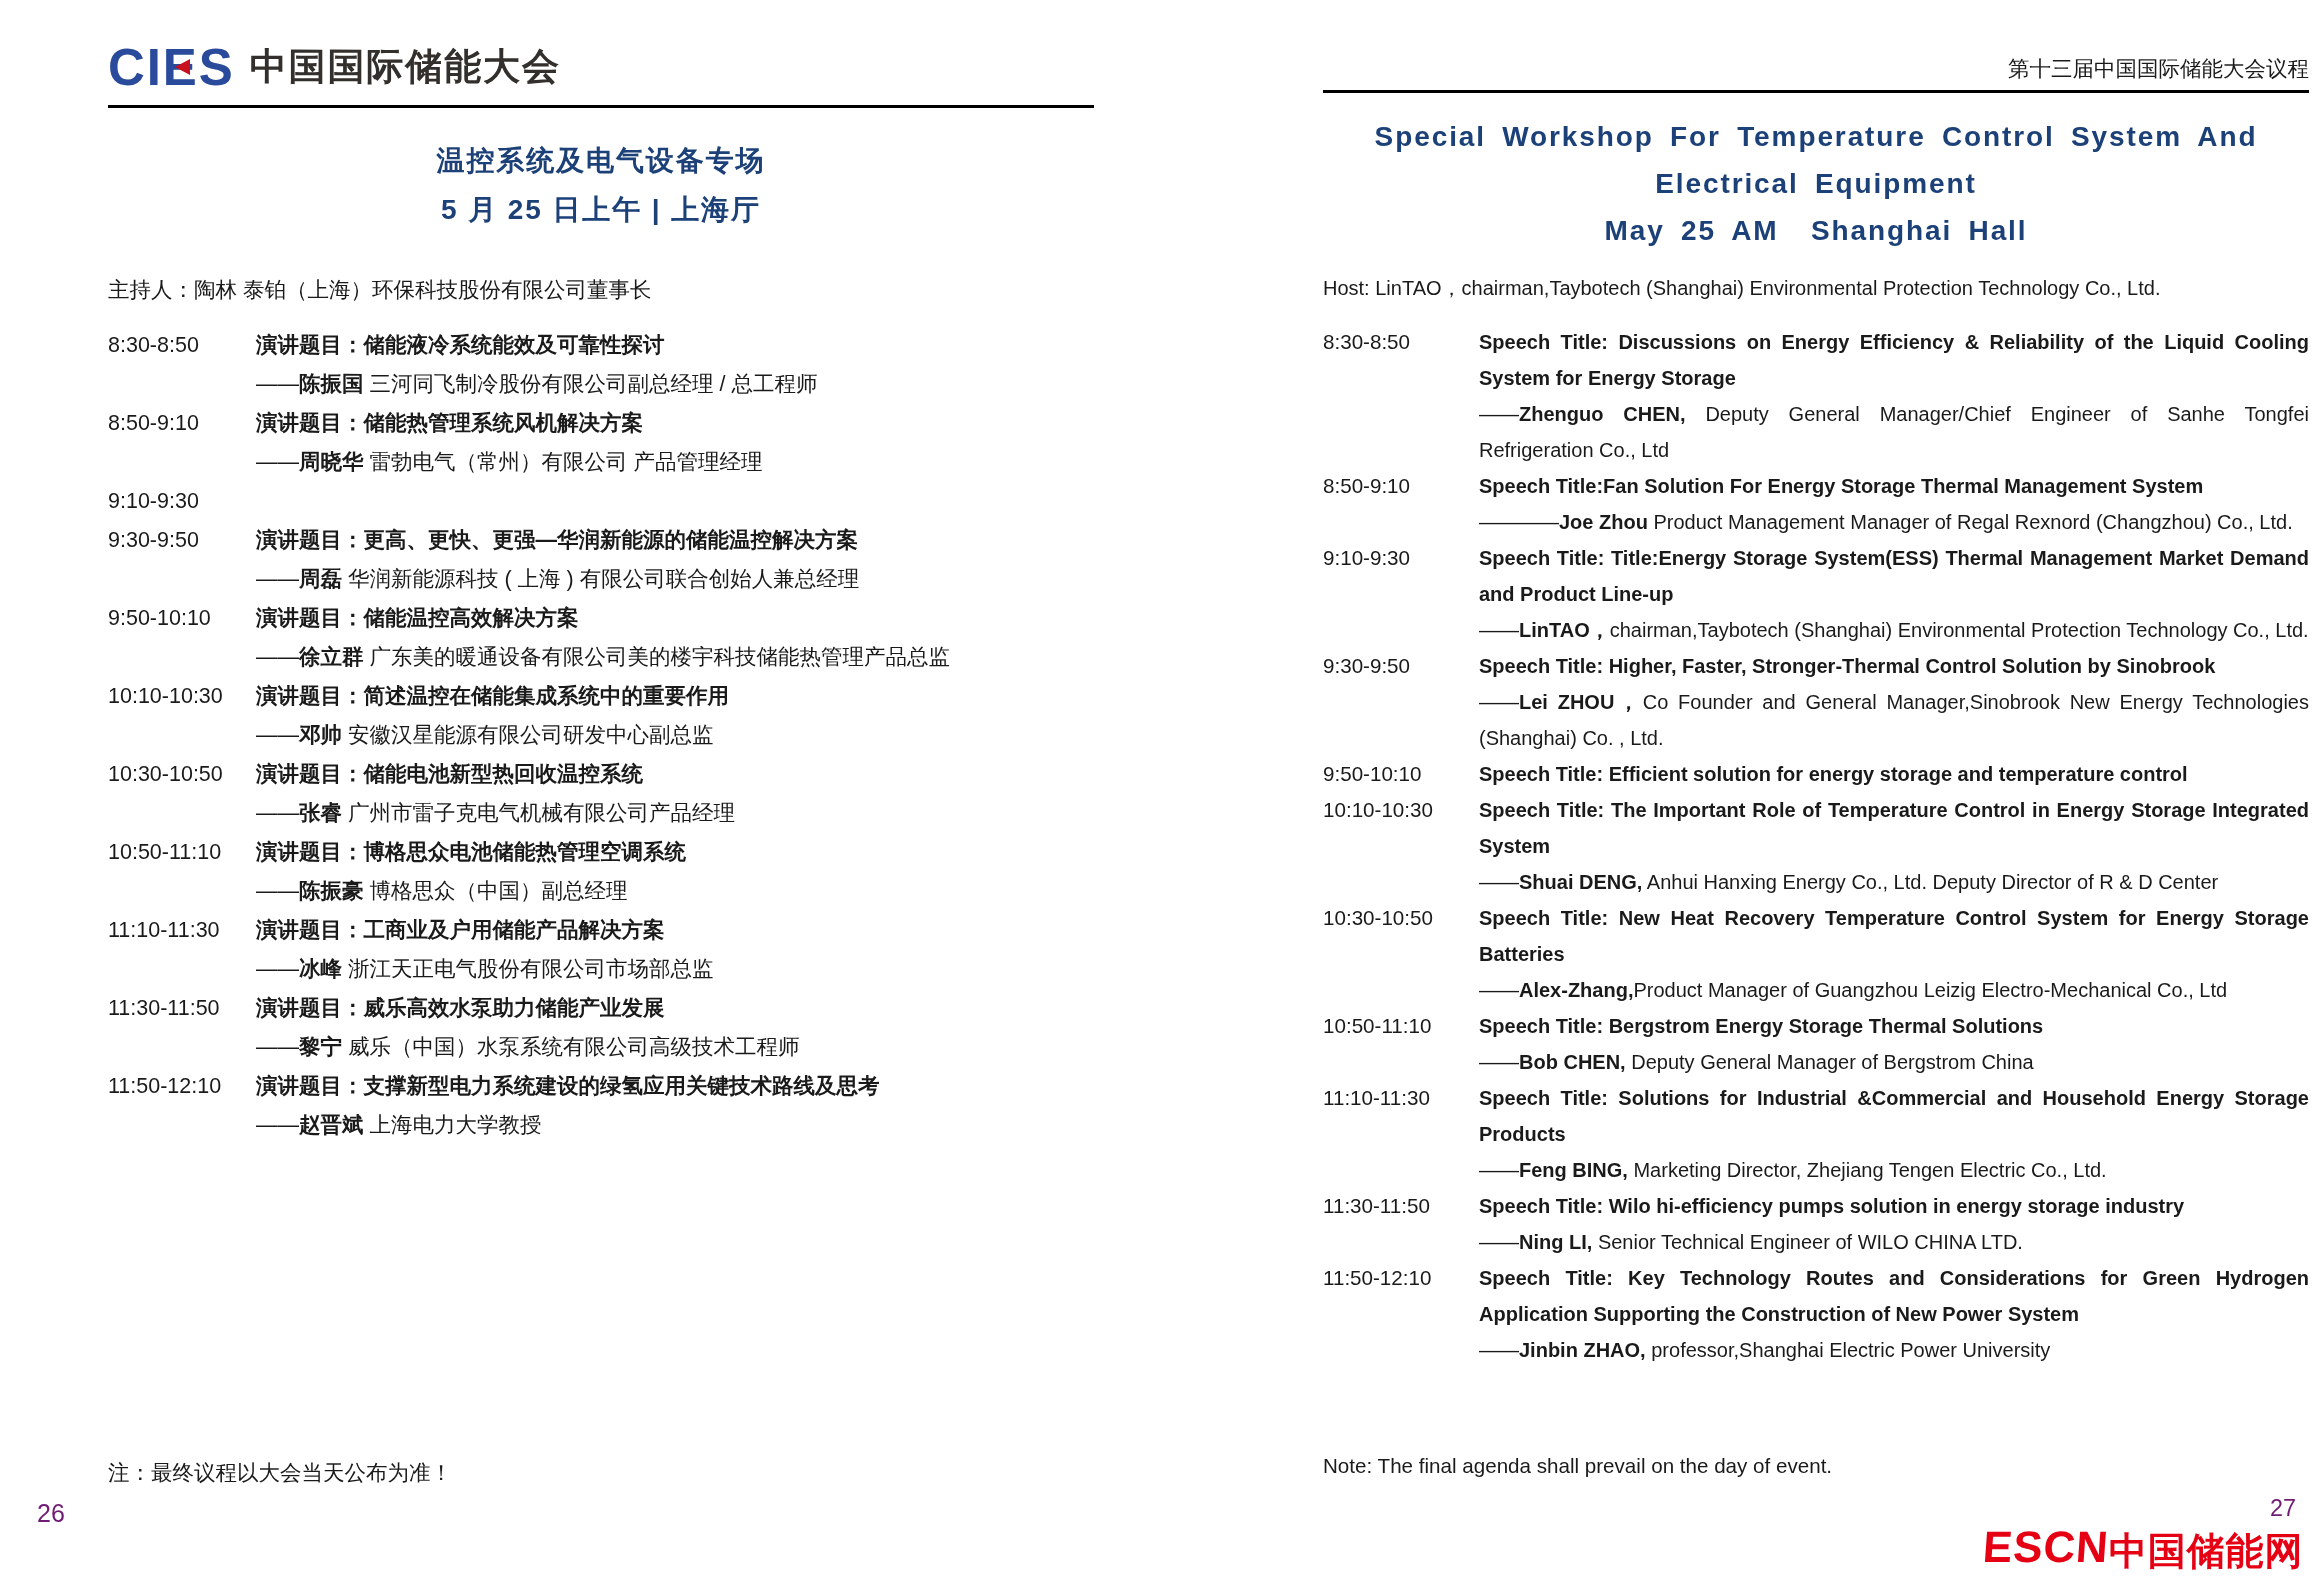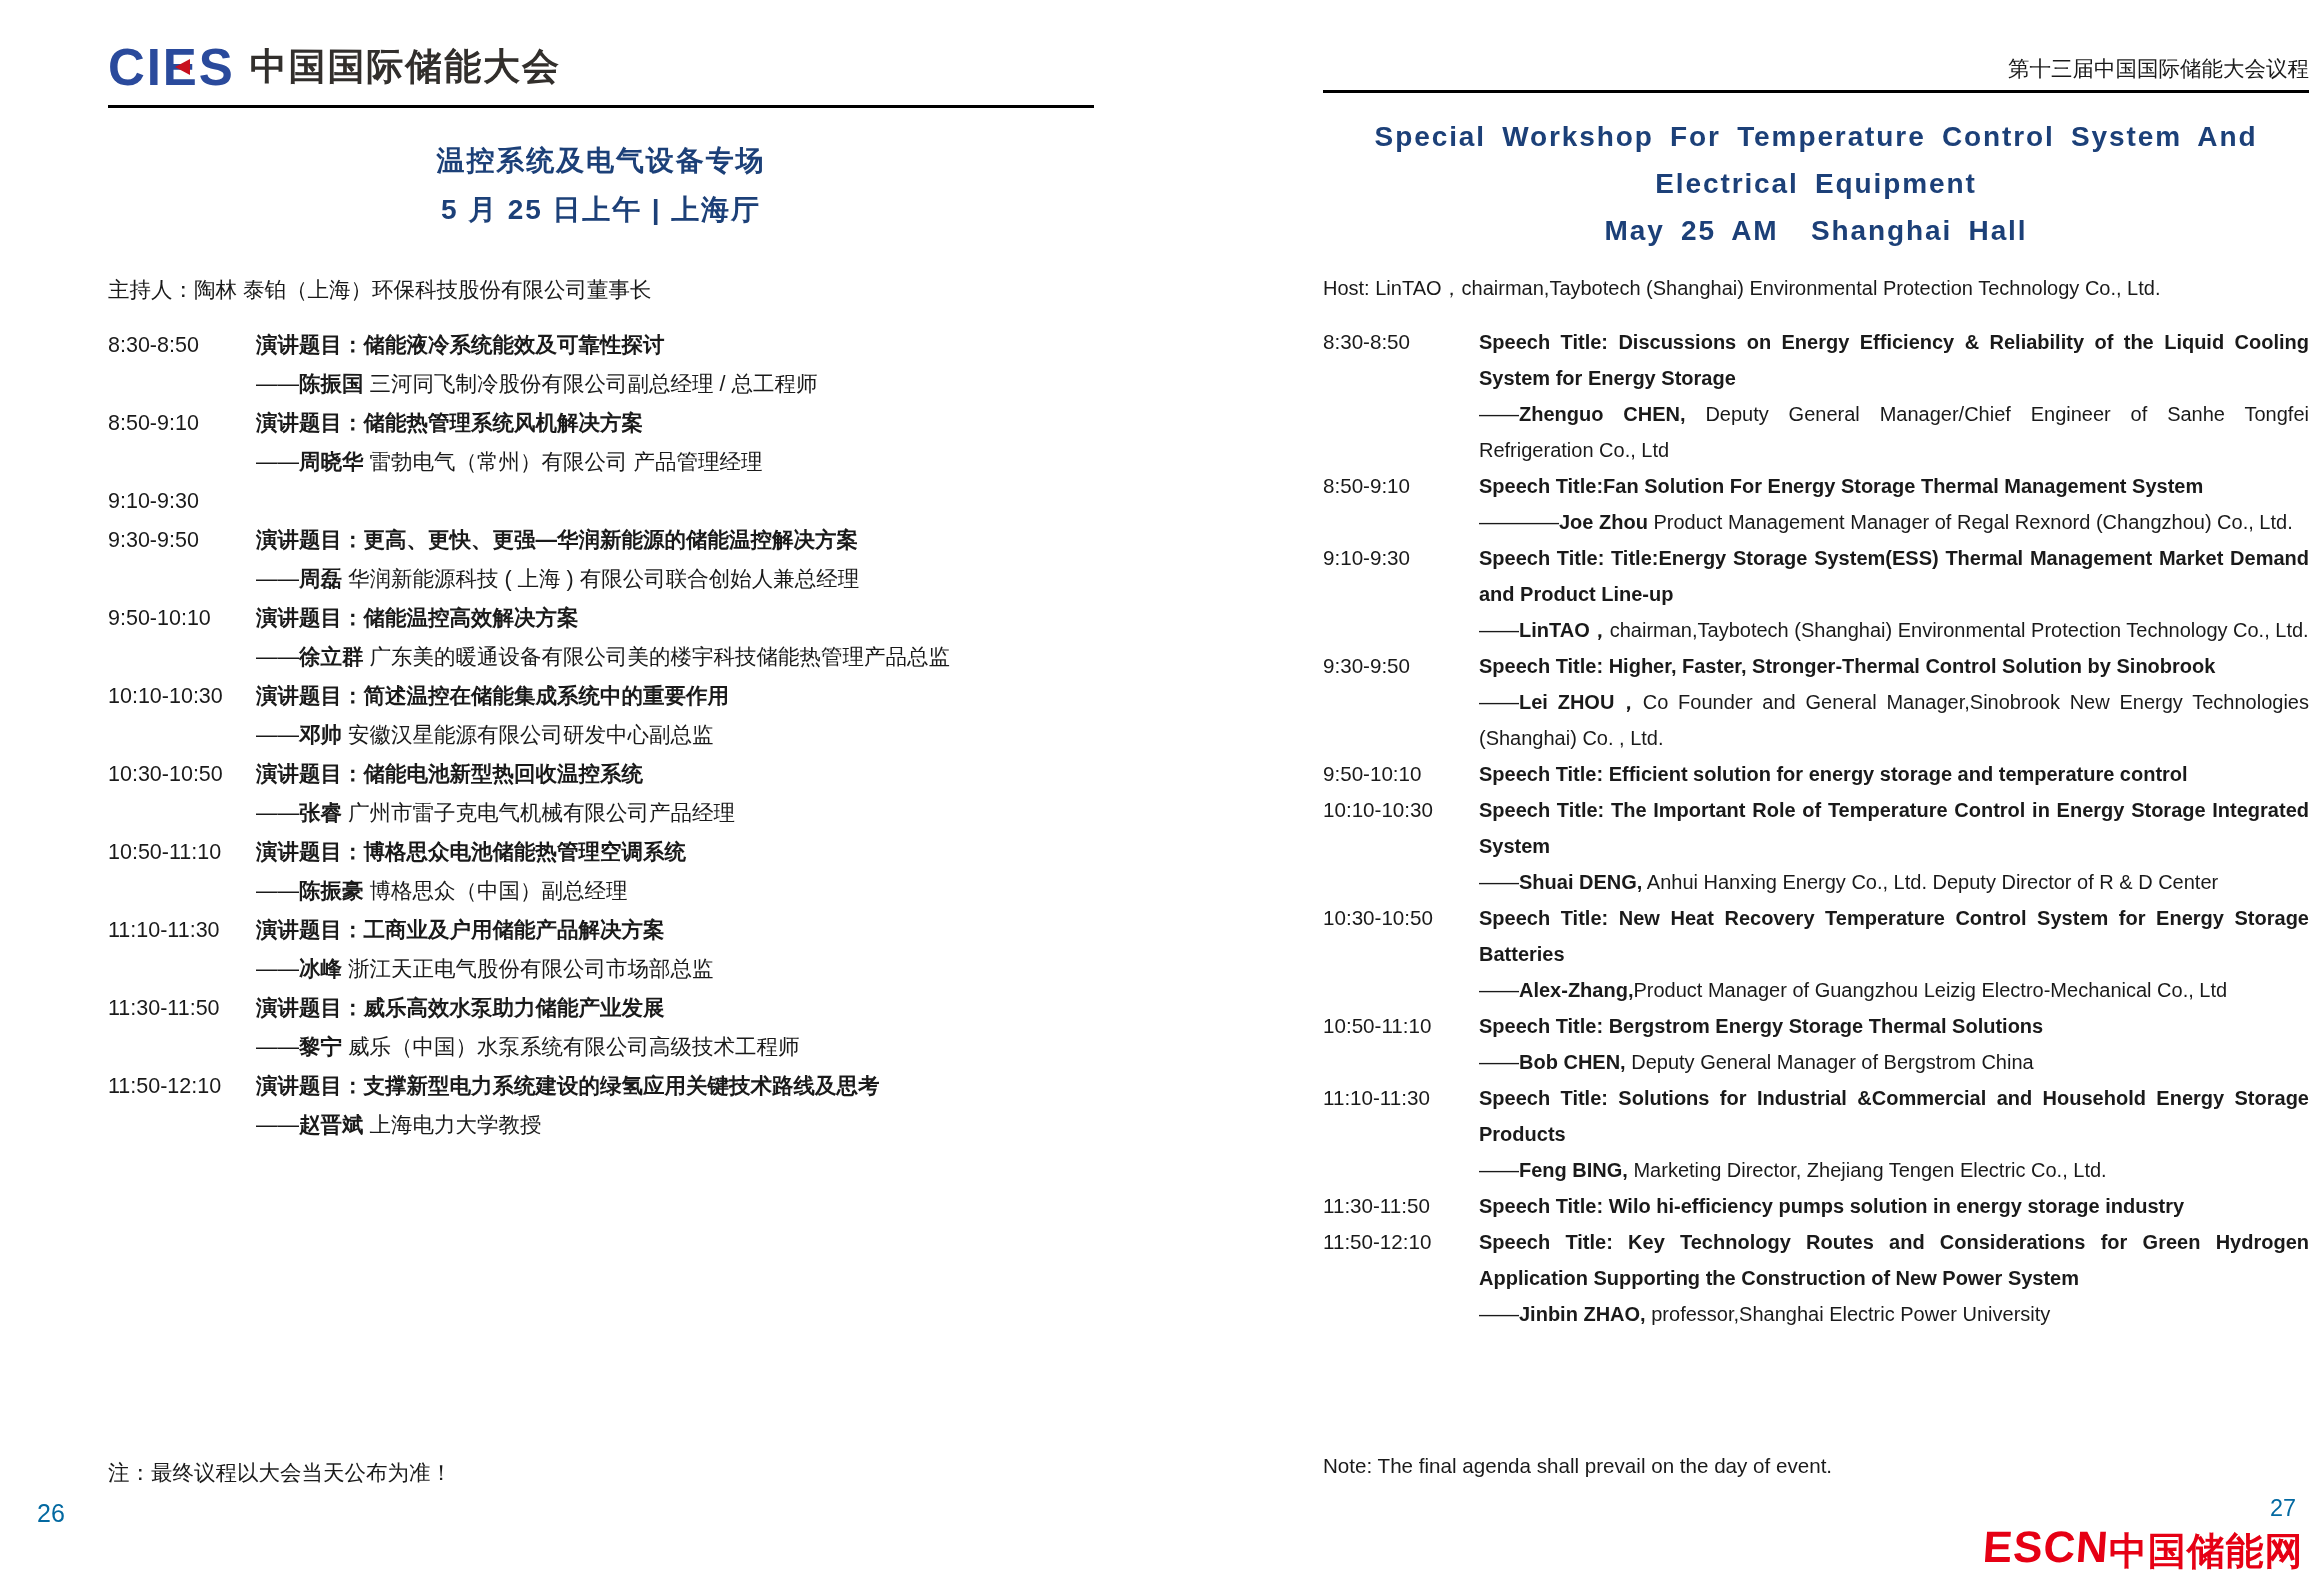--- a/index.html
+++ b/index.html
@@ -46,21 +46,21 @@
   .content{flex:1;min-width:0;}
   .page-left .content{font-size:21.5px;line-height:39px;}
   .page-right .content{font-size:20px;line-height:36px;text-align:justify;}
   .speech-title{font-weight:bold;}
   .speaker b{font-weight:bold;}
 
   
   .note{position:absolute;font-size:21.5px;}
   .page-left .note{top:1458px;left:0;}
   .page-right .note{top:1454px;left:0;font-size:20.6px;}
-  .pagenum{position:absolute;font-size:25px;color:#0369a1;}
+  .pagenum{position:absolute;font-size:25px;color:#701a75;}
   #pagenum-left{left:37px;top:1499px;}
   #pagenum-right{right:28px;top:1495px;font-size:23.4px;}
   .escn{position:absolute;right:20.6px;top:1523px;display:flex;align-items:center;line-height:1;}
   .escn-en{font-weight:bold;font-size:44px;color:#e60014;letter-spacing:0.9px;transform:skewX(-4deg);}
   .escn-cn{font-weight:bold;font-size:38px;color:#e60014;letter-spacing:0.9px;margin-top:9px;}
 </style>
 </head>
 <body>
 
 <div class="page page-left">
@@ -247,20 +247,21 @@
     <div class="content">
       <div class="speech-title">Speech Title: Solutions for Industrial &amp;Commercial and Household Energy Storage Products</div>
       <div class="speaker"><span>——</span><b>Feng BING,</b><span> Marketing Director, Zhejiang Tengen Electric Co., Ltd.</span></div>
     </div>
   </div>
 
   <div class="row">
     <div class="time">11:30-11:50</div>
     <div class="content">
       <div class="speech-title">Speech Title: Wilo hi-efficiency pumps solution in energy storage industry</div>
+      <div class="speaker"><span>——</span><b>Ning LI,</b><span> Senior Technical Engineer of WILO CHINA LTD.</span></div>
     </div>
   </div>
 
   <div class="row">
     <div class="time">11:50-12:10</div>
     <div class="content">
       <div class="speech-title">Speech Title: Key Technology Routes and Considerations for Green Hydrogen Application Supporting the Construction of New Power System</div>
       <div class="speaker"><span>——</span><b>Jinbin ZHAO,</b><span> professor,Shanghai Electric Power University</span></div>
     </div>
   </div>

